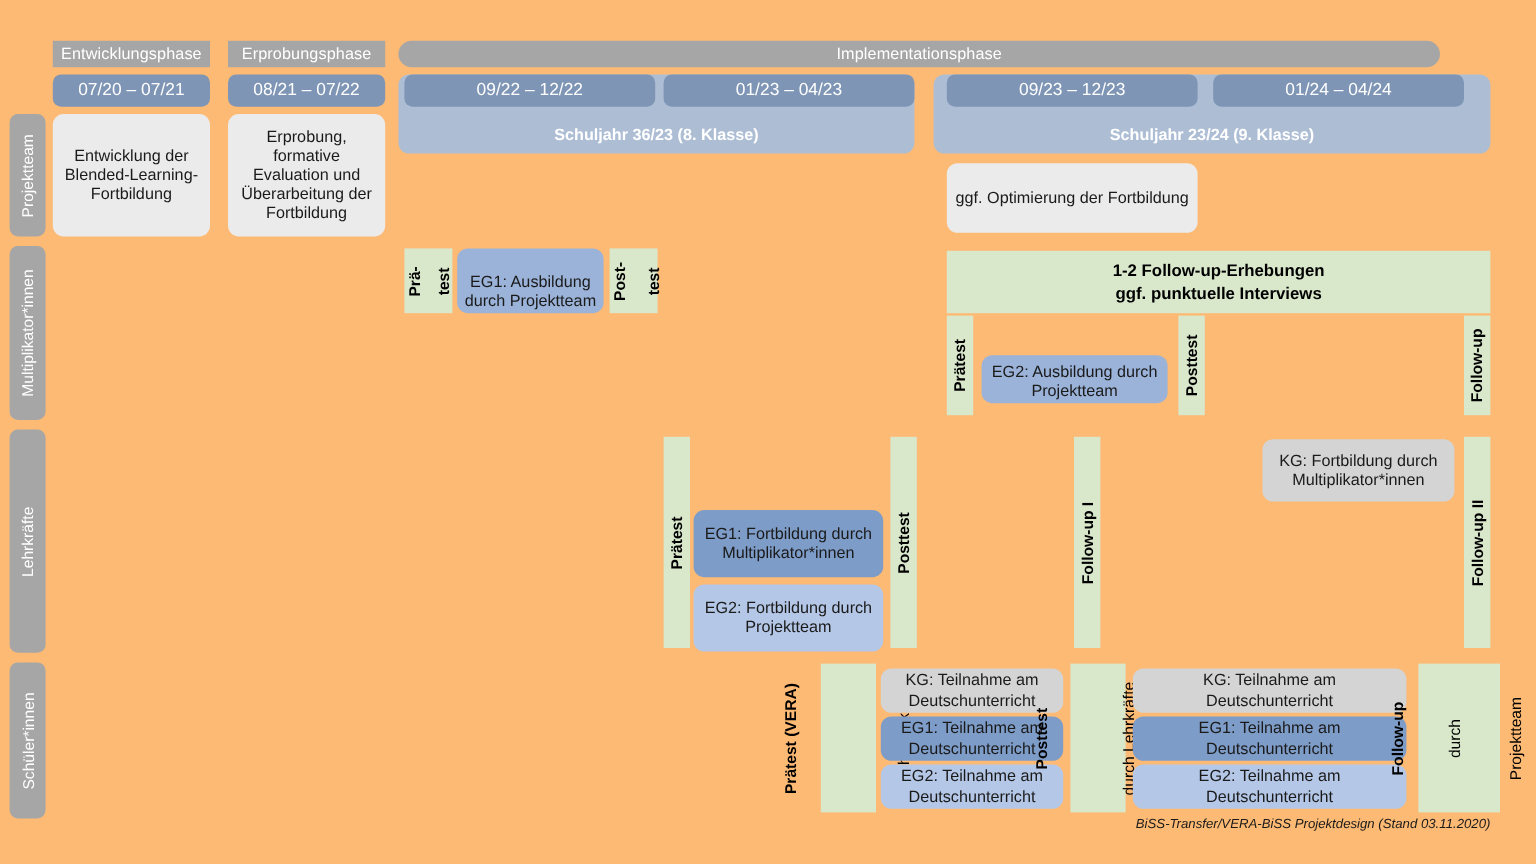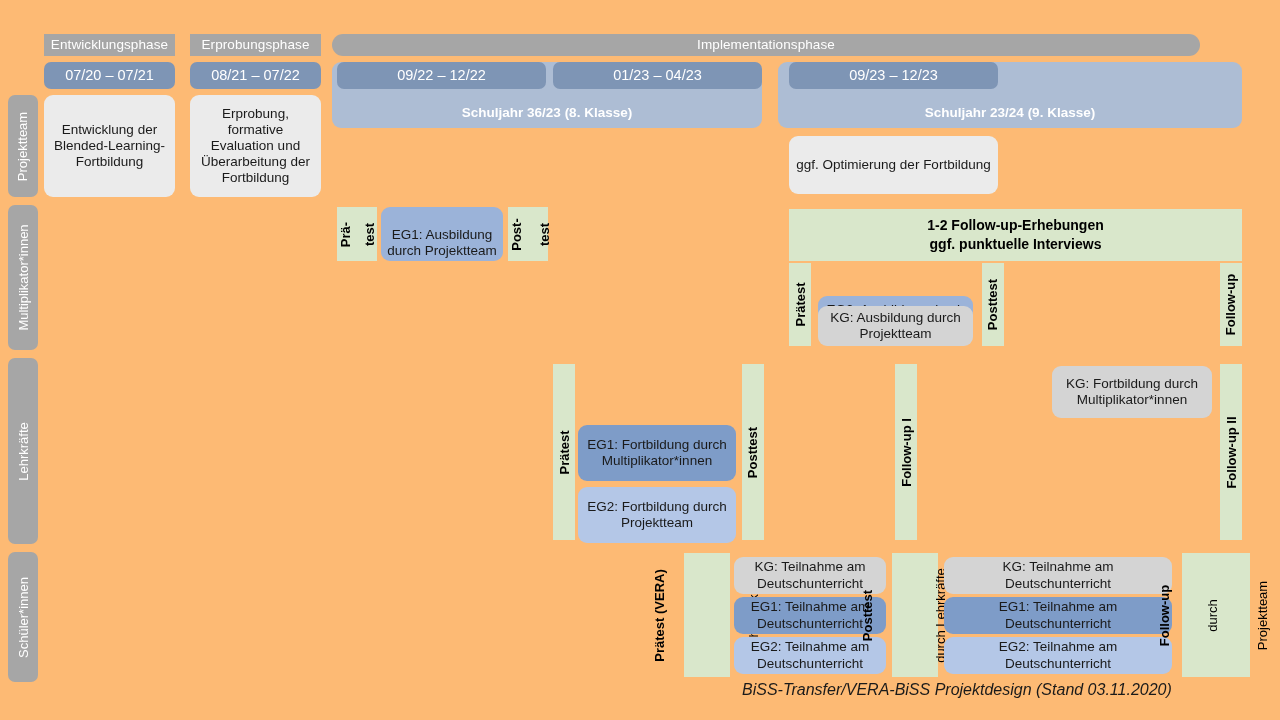--- a/index.html
+++ b/index.html
@@ -116,22 +116,23 @@
   .vert2 > span {
     display: block;
     transform: rotate(-90deg);
     white-space: nowrap;
   }
   .sub { font-weight: normal; }
 
   
   .footer {
     font-style: italic;
-    font-size: 16px;
+    font-size: 11px;
     color: #1a1a1a;
+    text-align: right;
     white-space: nowrap;
   }
 </style>
 </head>
 <body>
 
 <div id="canvas">
 
   <div class="abs phase-bar ctr" style="left:44px;  top:34px; width:131px; height:22px;">
     <span>Entwicklungsphase</span>
@@ -158,20 +159,23 @@
   </div>
   <div class="abs date-chip ctr" style="left:337px; top:62px; width:209px; height:27px;">
     <span>09/22 – 12/22</span>
   </div>
   <div class="abs date-chip ctr" style="left:553px; top:62px; width:209px; height:27px;">
     <span>01/23 – 04/23</span>
   </div>
   <div class="abs date-chip ctr" style="left:789px; top:62px; width:209px; height:27px;">
     <span>09/23 – 12/23</span>
   </div>
+  <div class="abs date-chip ctr" style="left:1011px; top:62px; width:209px; height:27px;">
+    <span>01/24 – 04/24</span>
+  </div>
 
   <div class="abs role-bar ctr" style="left:8px; top:95px; width:30px; height:102px;">
     <span>Projektteam</span>
   </div>
   <div class="abs role-bar ctr" style="left:8px; top:205px; width:30px; height:145px;">
     <span>Multiplikator*innen</span>
   </div>
   <div class="abs role-bar ctr" style="left:8px; top:358px; width:30px; height:186px;">
     <span>Lehrkräfte</span>
   </div>
@@ -213,23 +217,20 @@
   </div>
   <div class="abs green vert ctr" style="left:982px; top:263px; width:22px; height:83px;">
     <span>Posttest</span>
   </div>
   <div class="abs green vert ctr" style="left:1220px; top:263px; width:22px; height:83px;">
     <span>Follow-up</span>
   </div>
 
   <div class="abs box box-blue-m ctr" style="left:818px; top:280px; width:155px; height:40px;margin-top:16px;">
     <span>EG2: Ausbildung durch Projektteam</span>
-  </div>
-  <div class="abs box box-grey2 ctr" style="left:818px; top:306px; width:155px; height:40px;">
-    <span>KG: Ausbildung durch Projektteam</span>
   </div>
 
   <div class="abs green vert ctr" style="left:553px; top:364px; width:22px; height:176px;">
     <span>Prätest</span>
   </div>
   <div class="abs green vert ctr" style="left:742px; top:364px; width:22px; height:176px;">
     <span>Posttest</span>
   </div>
   <div class="abs green vert ctr" style="left:895px; top:364px; width:22px; height:176px;">
     <span>Follow-up I</span>

